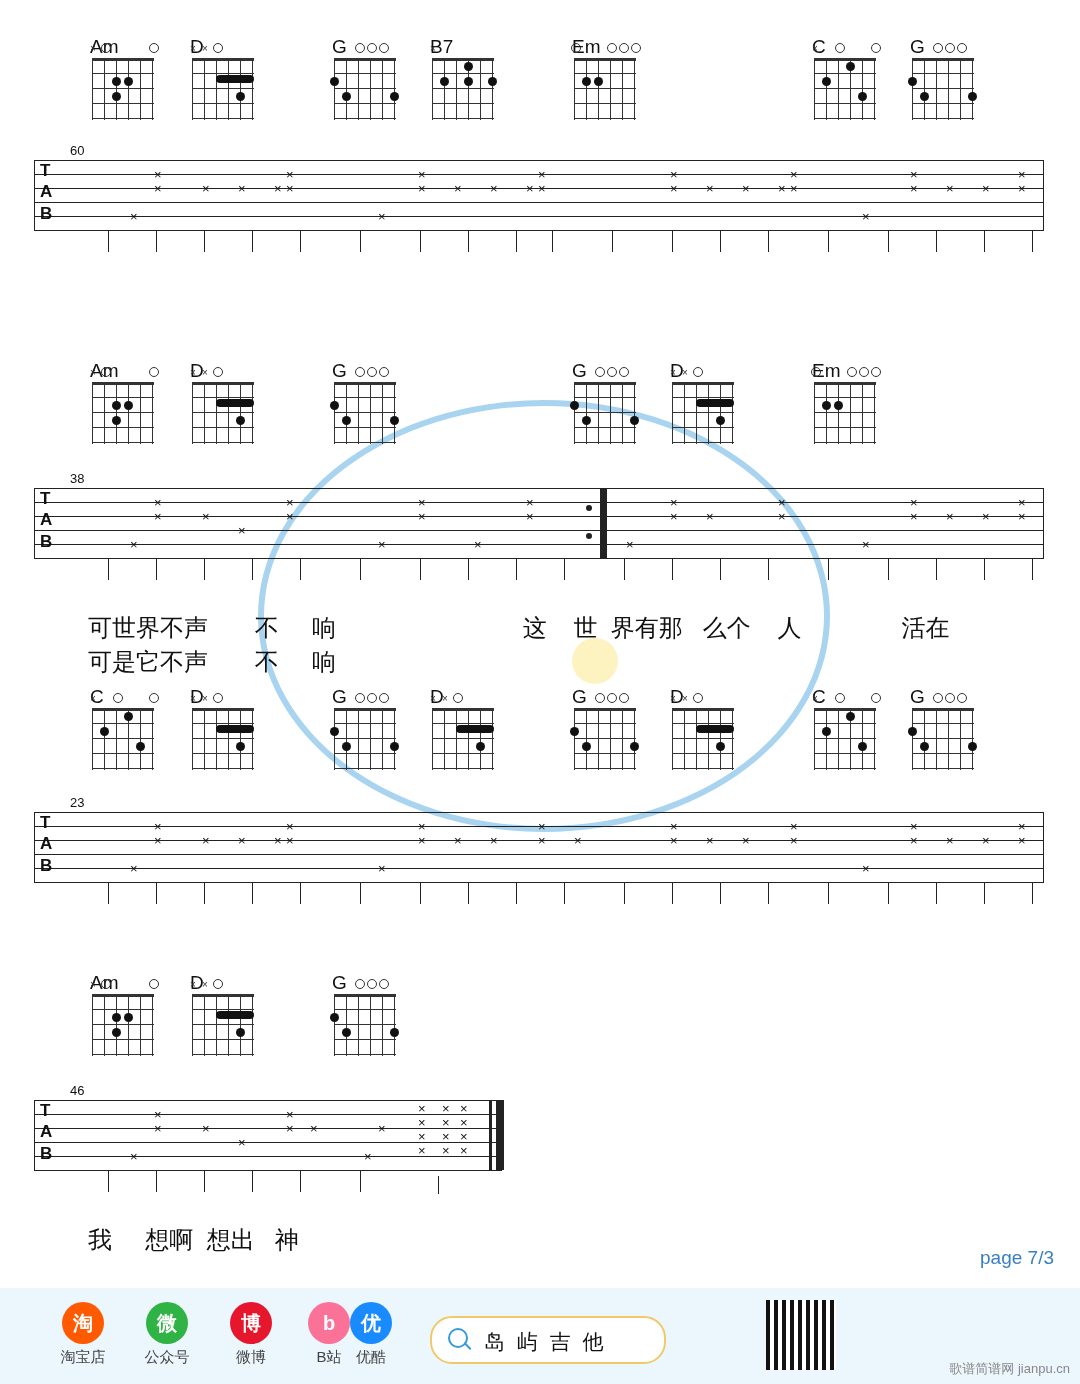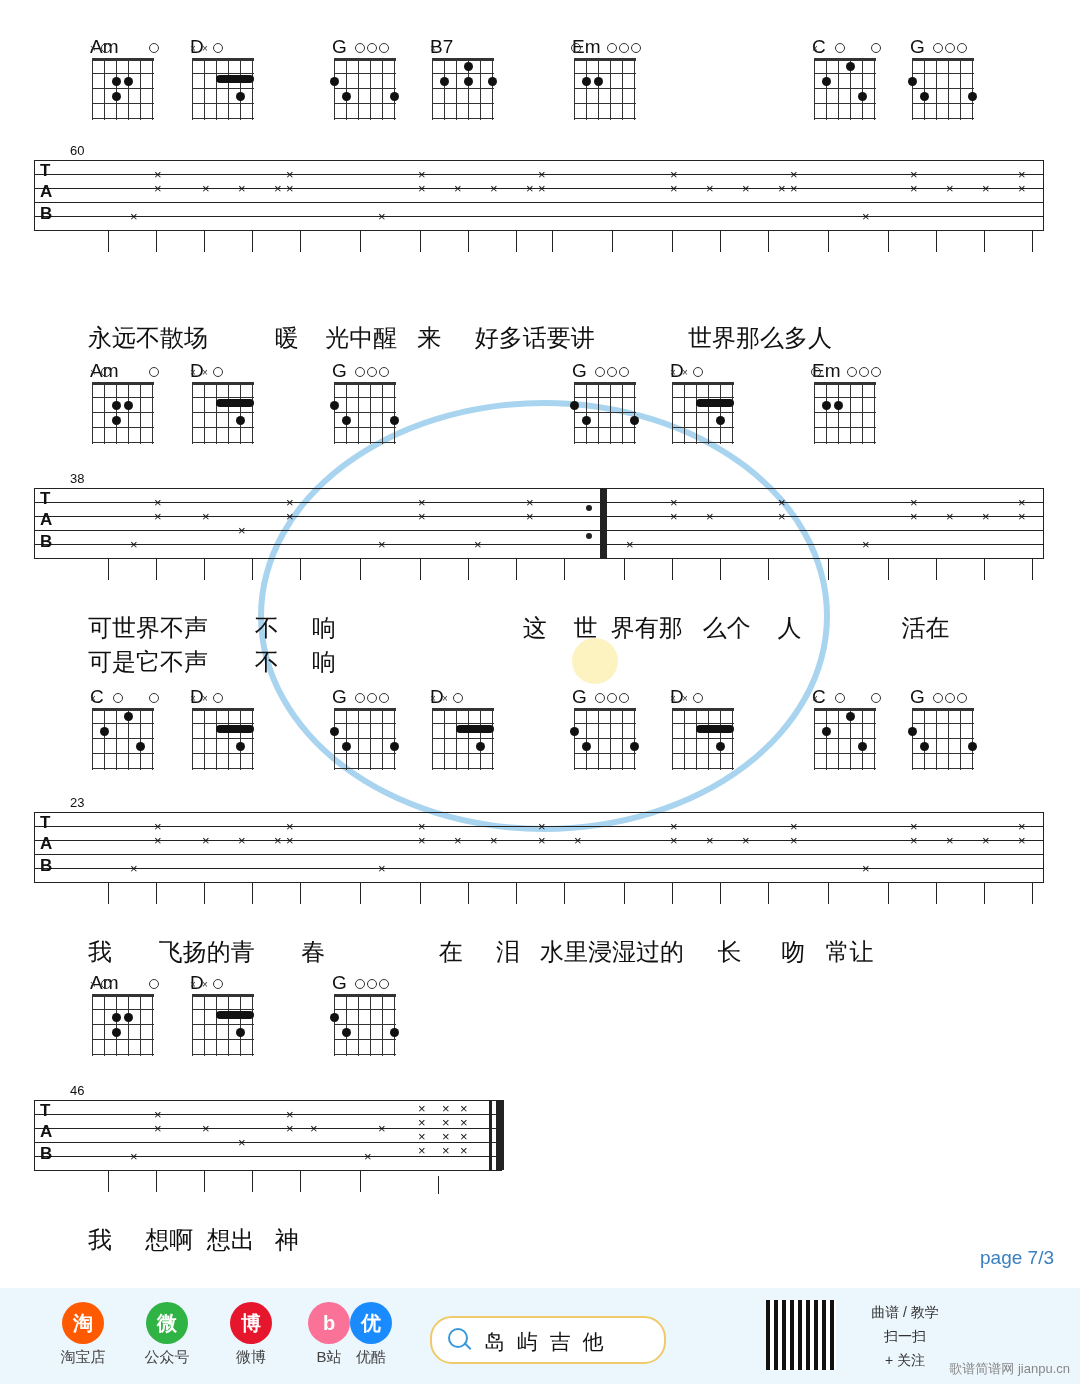--- a/index.html
+++ b/index.html
@@ -286,21 +286,20 @@
     <div class="stem" style="left:638px;top:70px;height:22px;"></div>
     <div class="stem" style="left:686px;top:70px;height:22px;"></div>
     <div class="stem" style="left:734px;top:70px;height:22px;"></div>
     <div class="stem" style="left:794px;top:70px;height:22px;"></div>
     <div class="stem" style="left:854px;top:70px;height:22px;"></div>
     <div class="stem" style="left:902px;top:70px;height:22px;"></div>
     <div class="stem" style="left:950px;top:70px;height:22px;"></div>
     <div class="stem" style="left:998px;top:70px;height:22px;"></div>
   </div>
 
-  <div class="lyr" style="left:88px;top:322px;">永远不散场          暖    光中醒   来     好多话要讲              世界那么多人</div>
 
   <div class="chord" style="left:88px;top:360px;">
     <div class="cname">Am</div>
     <div class="grid">
       <div class="nut"></div>
       <div class="hline" style="top:15px;"></div>
         <div class="hline" style="top:30px;"></div>
       <div class="hline" style="top:45px;"></div>
         <div class="hline" style="top:60px;"></div>
       <div class="vline" style="left:0;"></div>
@@ -723,21 +722,20 @@
     <div class="stem" style="left:638px;top:70px;height:22px;"></div>
     <div class="stem" style="left:686px;top:70px;height:22px;"></div>
     <div class="stem" style="left:734px;top:70px;height:22px;"></div>
     <div class="stem" style="left:794px;top:70px;height:22px;"></div>
     <div class="stem" style="left:854px;top:70px;height:22px;"></div>
     <div class="stem" style="left:902px;top:70px;height:22px;"></div>
     <div class="stem" style="left:950px;top:70px;height:22px;"></div>
     <div class="stem" style="left:998px;top:70px;height:22px;"></div>
   </div>
 
-  <div class="lyr" style="left:88px;top:936px;">我       飞扬的青       春                 在     泪   水里浸湿过的     长      吻   常让</div>
 
   <div class="chord" style="left:88px;top:972px;">
     <div class="cname">Am</div>
     <div class="grid">
       <div class="nut"></div>
       <div class="hline" style="top:15px;"></div>
         <div class="hline" style="top:30px;"></div>
       <div class="hline" style="top:45px;"></div>
         <div class="hline" style="top:60px;"></div>
       <div class="vline" style="left:0;"></div>
@@ -870,20 +868,15 @@
     </div>
   </div>
 
   <div class="searchpill">
     <div class="mag"></div>
     <div class="maghandle"></div>
     <div class="ptxt">岛 屿 吉 他</div>
   </div>
 
   <div class="qr"></div>
-  <div class="qrtext">
-    <div>曲谱 / 教学</div>
-    <div>扫一扫</div>
-    <div>+ 关注</div>
-  </div>
   <div class="sitecredit">歌谱简谱网 jianpu.cn</div>
 
 </div>
 
 </body></html>

